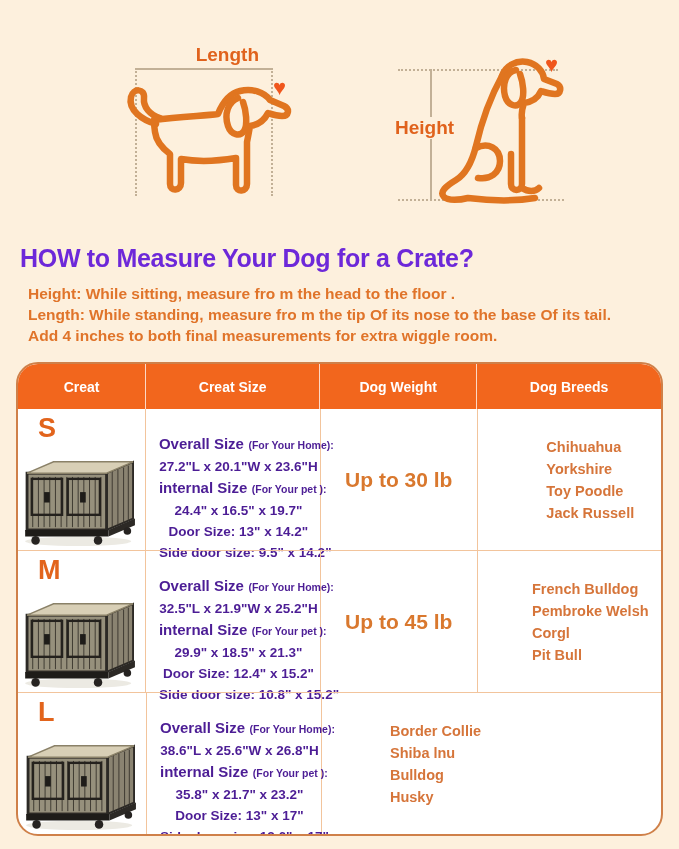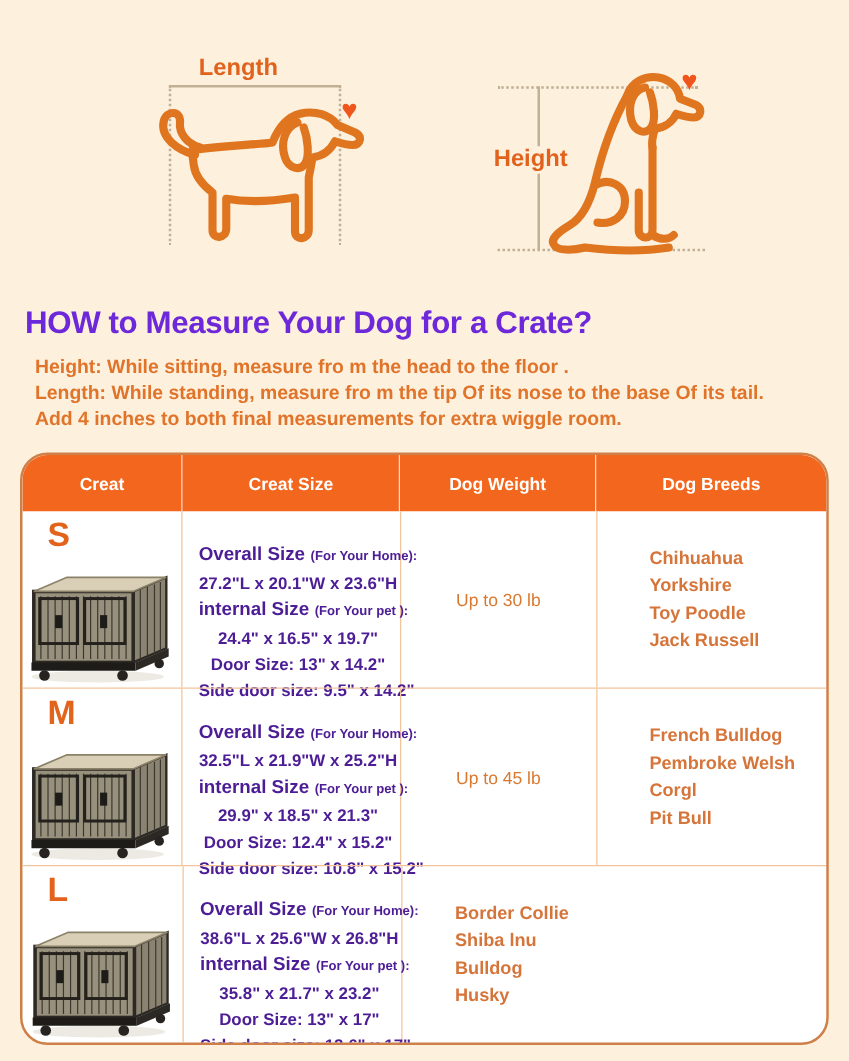--- a/index.html
+++ b/index.html
@@ -2,21 +2,21 @@
 <html><head>
 <meta charset="utf-8">
 <style>
   html,body{margin:0;padding:0;}
   body{font-family:"Liberation Sans", sans-serif; background:#fdf0dd;}
   .page{position:relative; width:679px; height:849px; background:#fdf0dd; overflow:hidden;}
 
   
   .illus{position:absolute; left:0; top:0; width:679px; height:235px;}
   .measure-label{position:absolute; font-weight:bold; font-size:19px; color:#e0621c; background:#fdf0dd; padding:0 3px; z-index:3;}
-  .len-label{left:156px; top:44px; width:100px; text-align:left;}
+  .len-label{left:156px; top:44px; width:100px; text-align:right;}
   .hgt-label{left:392px; top:117px;}
   .len-hline{position:absolute; left:135px; top:68px; width:138px; border-top:2px solid #c2b096;}
   .len-vdot{position:absolute; top:68px; height:128px; border-left:2px dotted #c2b096;}
   .len-vdot.l{left:135px;} .len-vdot.r{left:271px;}
   .hgt-vline{position:absolute; left:430px; top:69px; height:131px; border-left:2px solid #c2b096;}
   .hgt-hdot{position:absolute; left:398px; border-top:2px dotted #c2b096;}
   .hgt-hdot.t{top:69px; width:160px;} .hgt-hdot.b{top:199px; width:166px;}
   .dog-svg{position:absolute;}
   .dog-standing{left:110px; top:80px;}
   .dog-sitting{left:432px; top:58px;}
@@ -45,22 +45,22 @@
   .size-letter{font-size:27px; font-weight:bold; color:#e2641c; padding-left:20px; line-height:26px;}
   .crate-img{width:124px; margin:0 auto;}
   .crate-img svg{display:block; width:124px; height:106px;}
 
   .c2{padding:24px 2px 0 13px; color:#4c1d95; font-weight:bold;text-align:center;}
   .sz-line{line-height:21px; white-space:nowrap;}
   .sz-line .big{font-size:15px;}
   .sz-line .small{font-size:10.5px;}
   .sz-line.val{font-size:13.5px;}
 
-  .c3{display:flex; align-items:center; justify-content:center; color:#d9782e; font-weight:normal; font-size:14px;}
-  .c4{display:flex; align-items:center; color:#d6753a; font-weight:bold; font-size:14.5px;}
+  .c3{display:flex; align-items:center; justify-content:center; color:#d9782e; font-weight:bold; font-size:21px;}
+  .c4{display:flex; align-items:center; color:#d6753a; font-weight:bold; font-size:14.5px;justify-content:center;}
   .breeds{padding-left:42px; line-height:22px;}
 </style>
 </head>
 <body>
 
 <div class="page">
 
   <div class="illus">
 
     <div class="measure-label len-label">Length</div>

